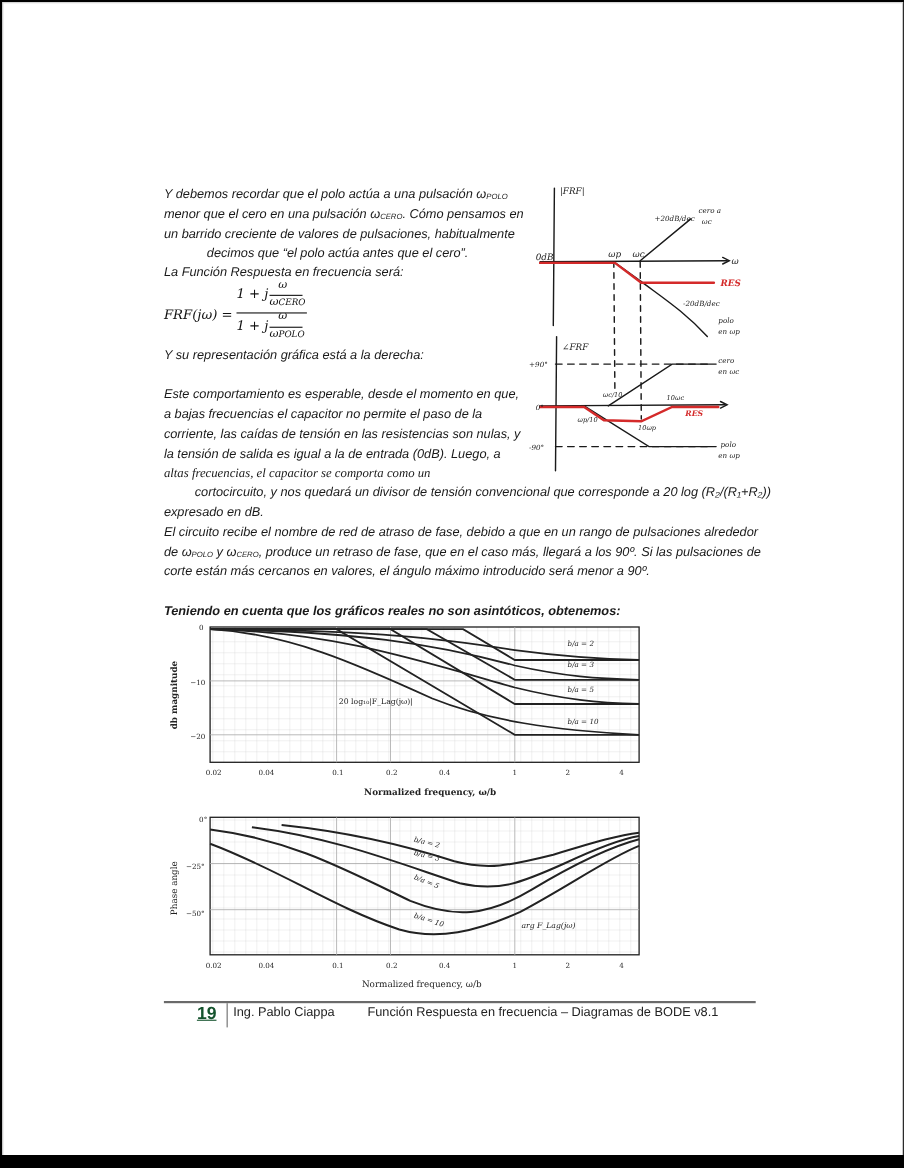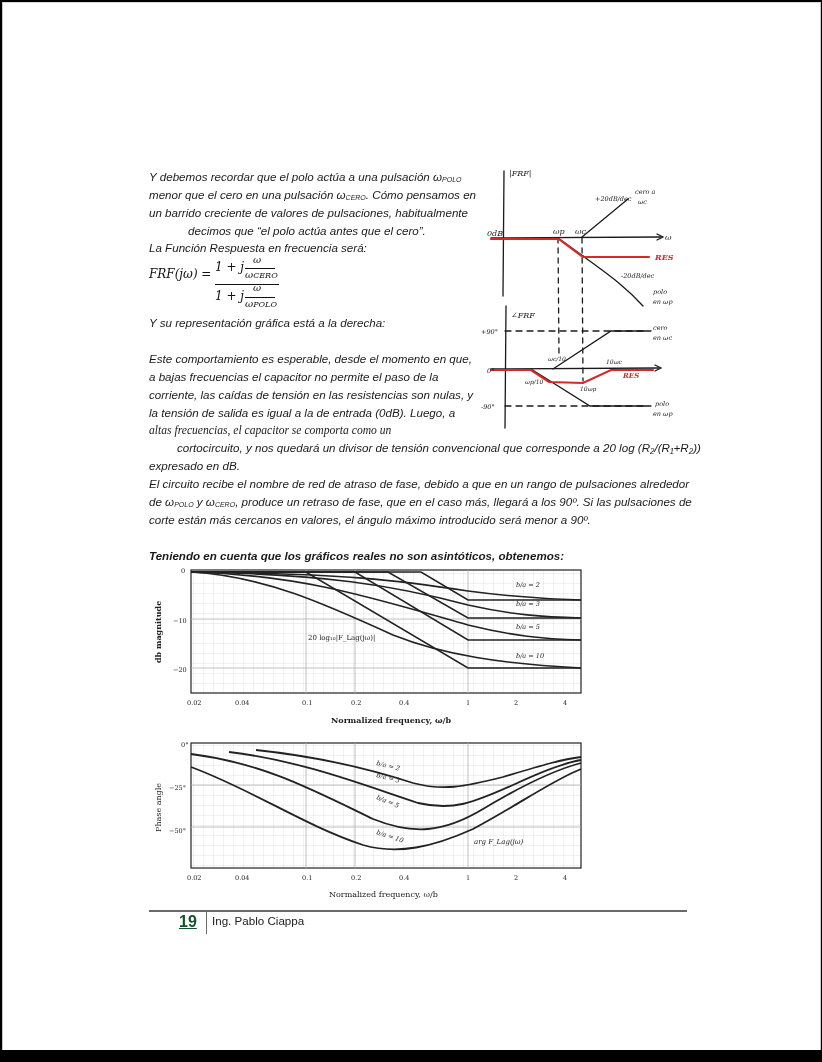--- a/index.html
+++ b/index.html
@@ -23,21 +23,21 @@
 
 <div class="page">
 
   <div class="txt" style="left:146px;top:165px;"><span>Y debemos recordar que el polo actúa a una pulsación ω</span><span class="sub">POLO</span></div>
   <div class="txt" style="left:146px;top:183px;"><span>menor que el cero en una pulsación ω</span><span class="sub">CERO</span><span>. Cómo pensamos en</span></div>
   <div class="txt" style="left:146px;top:201px;">un barrido creciente de valores de pulsaciones, habitualmente</div>
   <div class="txt" style="left:146px;top:219px;margin-left:39px;">decimos que “el polo actúa antes que el cero”.</div>
   <div class="txt" style="left:146px;top:236px;">La Función Respuesta en frecuencia será:</div>
 
   <div class="formula" style="width:160px;height:60px;">
-    <span class="frac" style="left:0;top:10px;text-align:center;">FRF(jω) =</span>
+    <span class="frac" style="left:0;top:22px;text-align:center;">FRF(jω) =</span>
     <span class="frac" style="left:66px;top:3px;">1 + j</span>
     <span class="frac" style="left:104px;top:-3px;font-size:10px;">ω</span>
     <span class="fline" style="left:96px;top:11px;width:30px;"></span>
     <span class="frac" style="left:96px;top:12px;font-size:10px;"><span>ω</span><span style="font-size:8px;">CERO</span></span>
     <span class="fline" style="left:66px;top:27px;width:64px;"></span>
     <span class="frac" style="left:66px;top:32px;">1 + j</span>
     <span class="frac" style="left:104px;top:25px;font-size:10px;">ω</span>
     <span class="fline" style="left:96px;top:40px;width:30px;"></span>
     <span class="frac" style="left:96px;top:41px;font-size:10px;"><span>ω</span><span style="font-size:8px;">POLO</span></span>
   </div>
@@ -199,13 +199,14 @@
       <text transform="translate(233,99) rotate(18)" font-style="italic">b/a = 10</text>
       <text x="186" y="162" font-size="8">Normalized frequency, ω/b</text>
       <text transform="translate(18,97) rotate(-90)" font-size="8">Phase angle</text>
     </g>
   </svg>
 
   <div class="footer-line"></div>
   <div class="footer-vsep"></div>
   <div class="pagenum">19</div>
   <div class="foottxt" style="left:209px;">Ing. Pablo Ciappa</div>
+  <div class="foottxt" style="left:331px;">Función Respuesta en frecuencia – Diagramas de BODE v8.1</div>
 </div>
 
 </body></html>

